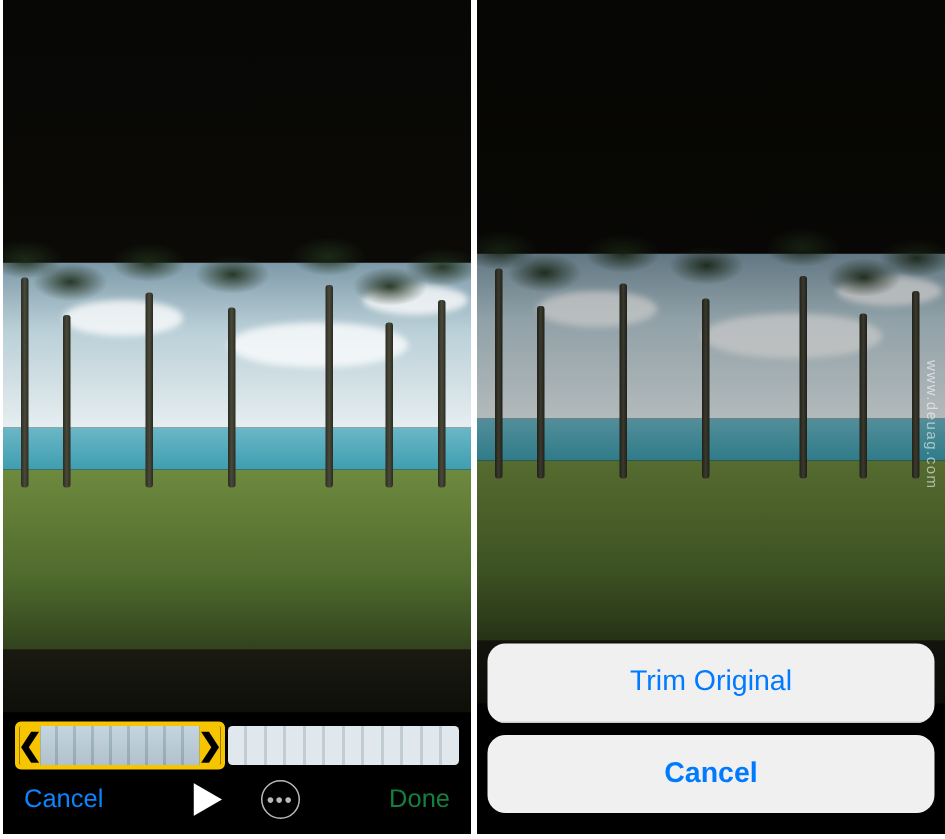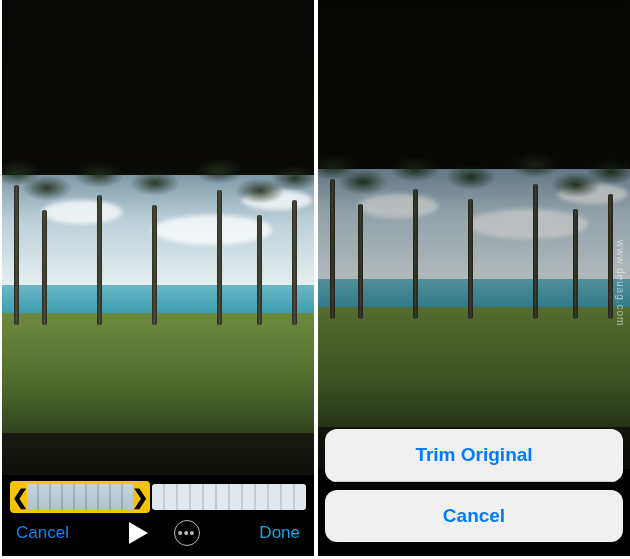--- a/index.html
+++ b/index.html
@@ -125,21 +125,21 @@
     padding: 0 14px;
   }
   .action-btn {
     color: #0a84ff;
     font-size: 17px;
     font-weight: 400;
     background: none;
     border: none;
   }
   .action-btn.done {
-    color: #0ea5e9;
+    color: #15803d;
     font-weight: 500;
   }
   .center-controls {
     display: flex;
     align-items: center;
     gap: 26px;
   }
   .play-icon svg { display: block; }
   .more-icon {
     width: 26px; height: 26px;
@@ -170,21 +170,21 @@
   }
   .sheet-btn {
     display: block;
     width: 100%;
     text-align: center;
     font-size: 19px;
     color: #007aff;
     background: transparent;
     border: none;
     padding: 15px 4px;
-    font-weight: 700;
+    font-weight: 400;
   }
   .sheet-sep {
     height: 1px;
     background: #c9c9cc;
   }
   .sheet-cancel .sheet-btn { font-weight: 600; }
 
   
   .wm {
     position: absolute;

